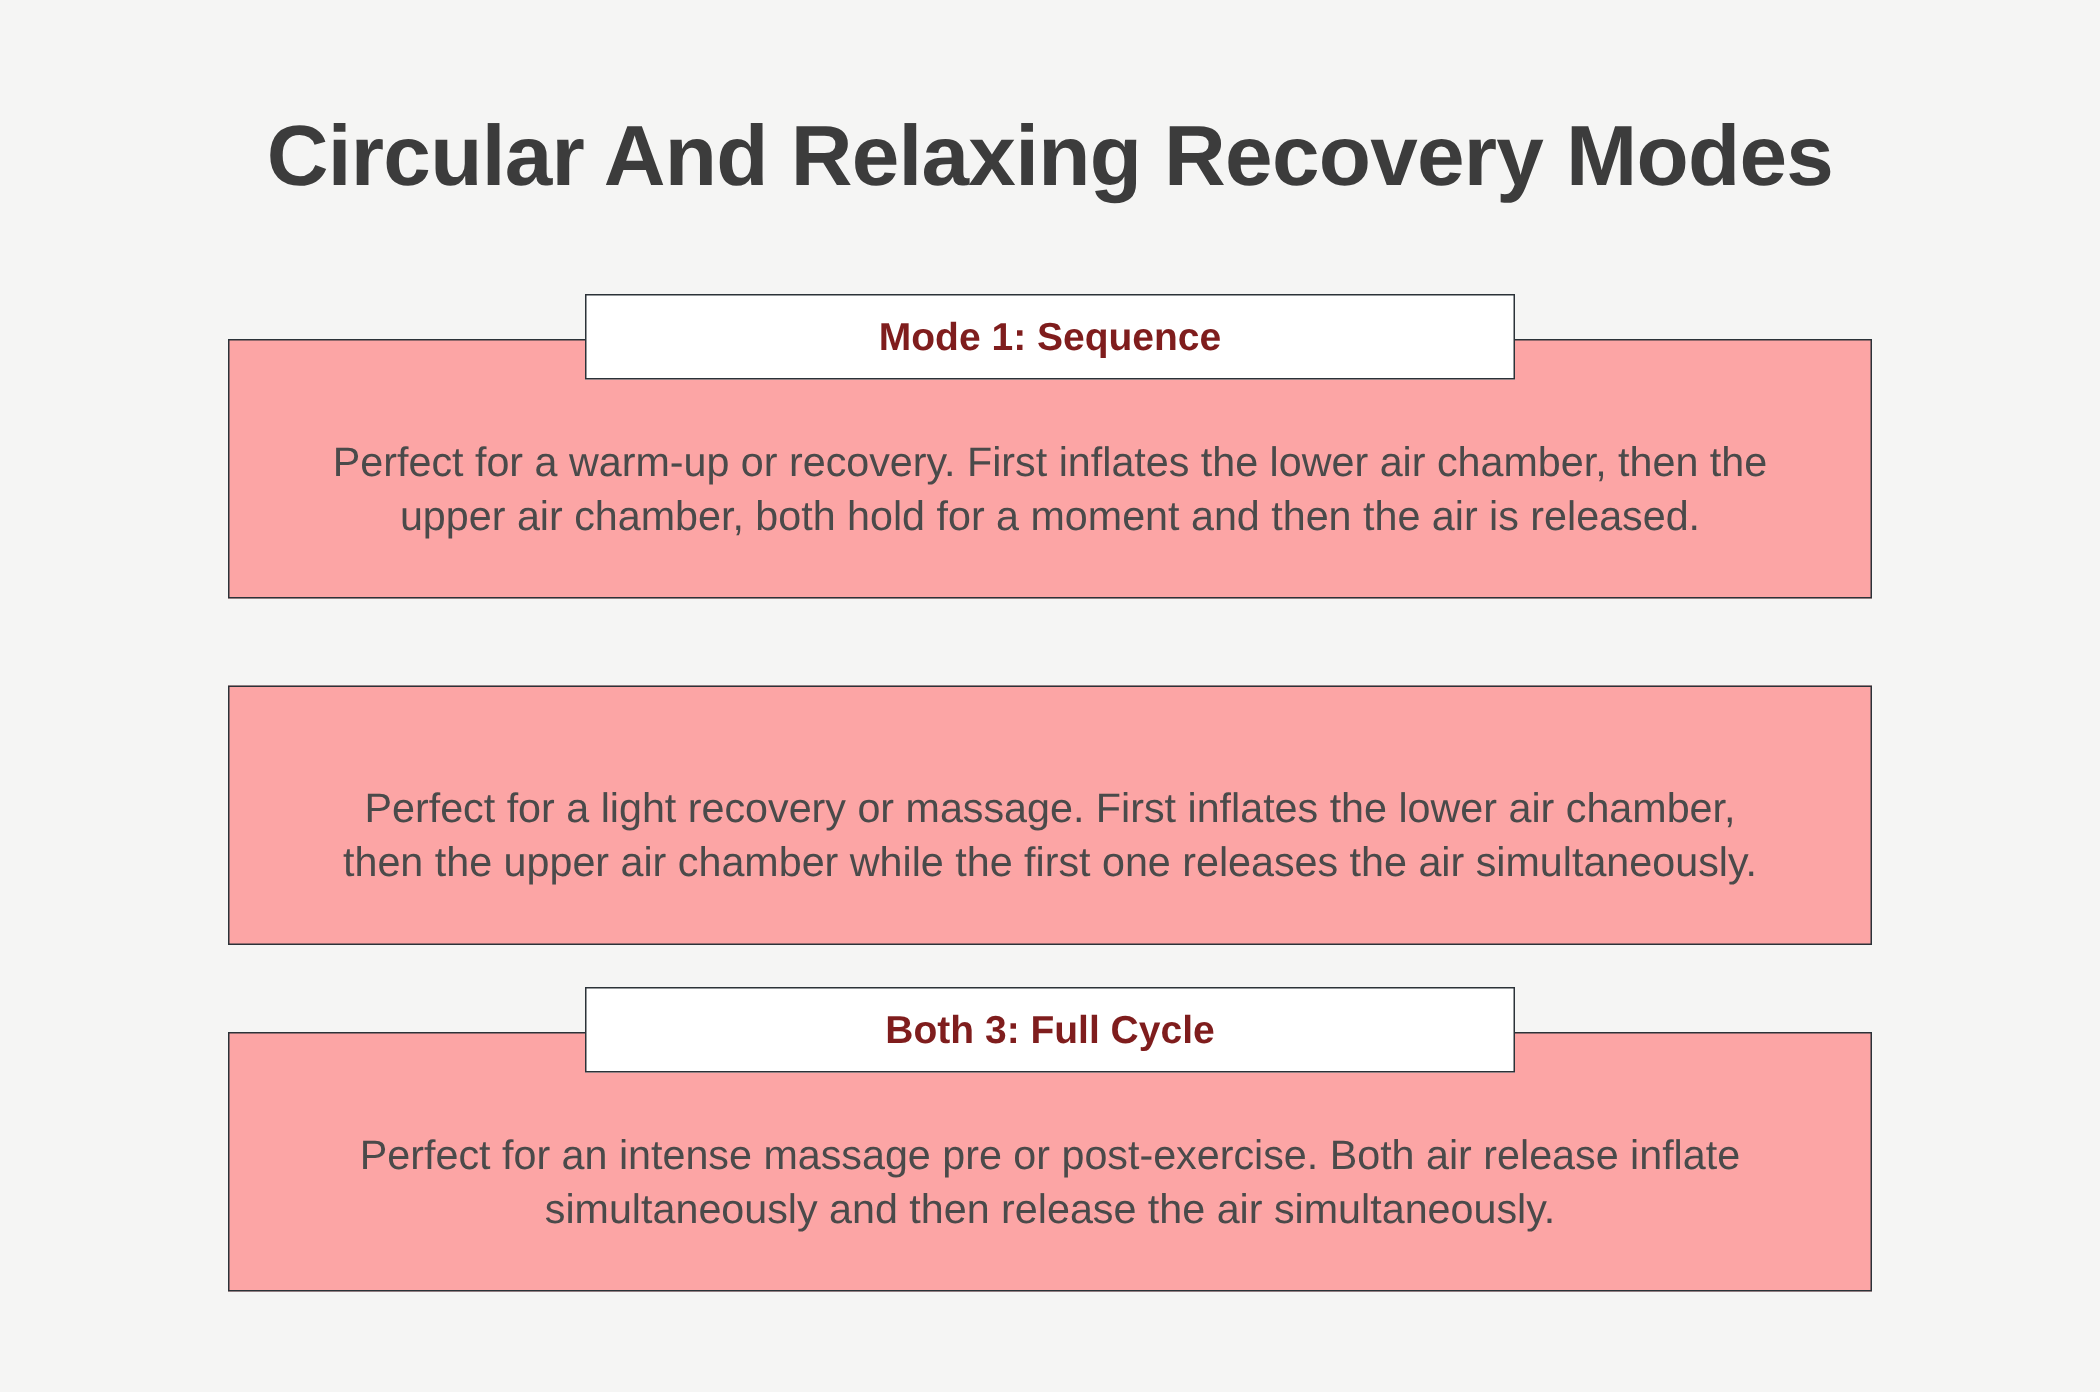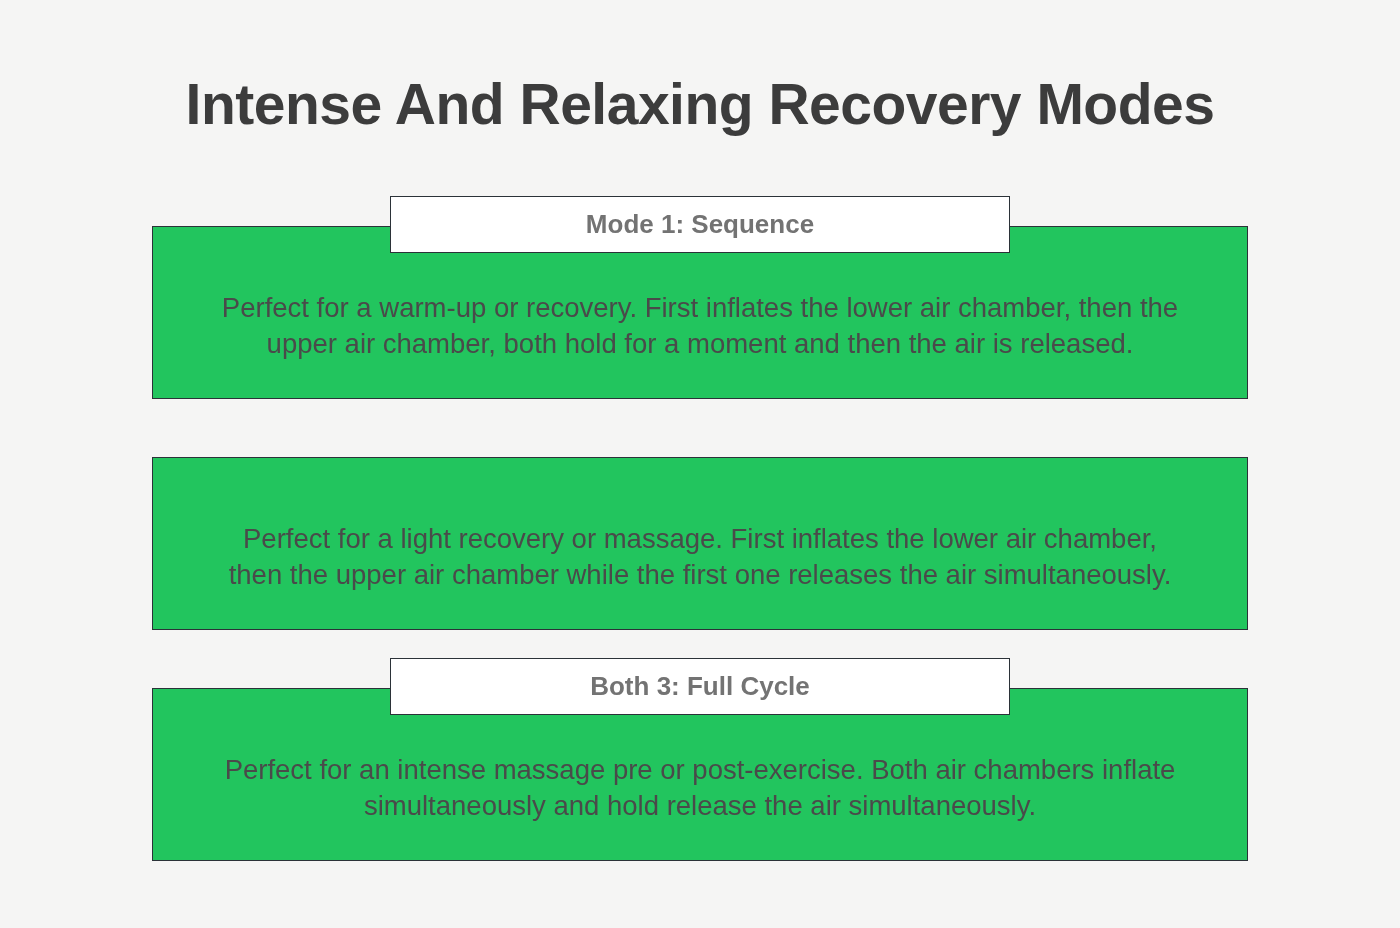--- a/index.html
+++ b/index.html
@@ -55,21 +55,21 @@
 
   .mode-card:last-child { margin-bottom: 0; }
 
   
   .card-body {
     position: absolute;
     left: 152px;
     top: 30px;
     width: 1096px;
     height: 173px;
-    background: #22c55e;
+    background: #fca5a5;
     border: 1px solid #2b3238;
     display: flex;
     align-items: center;
     justify-content: center;
     z-index: 1;
   }
 
   .card-body-text {
     width: 960px;
     text-align: center;
@@ -91,52 +91,52 @@
     border: 1px solid #2b3238;
     display: flex;
     align-items: center;
     justify-content: center;
     z-index: 2;
   }
 
   .card-header-text {
     font-size: 26px;
     font-weight: 700;
-    color: #737373;
+    color: #7f1d1d;
     letter-spacing: 0px;
     white-space: nowrap;
   }
 </style>
 </head>
 <body>
 
 <div class="page">
 
-  <h1 class="page-title">Intense And Relaxing Recovery Modes</h1>
+  <h1 class="page-title">Circular And Relaxing Recovery Modes</h1>
 
   <div class="cards">
 
     <div class="mode-card">
       <div class="card-body">
         <p class="card-body-text">Perfect for a warm-up or recovery. First inflates the lower air chamber, then the upper air chamber, both hold for a moment and then the air is released.</p>
       </div>
       <div class="card-header">
         <span class="card-header-text">Mode 1: Sequence</span>
       </div>
     </div>
 
     <div class="mode-card">
       <div class="card-body">
         <p class="card-body-text">Perfect for a light recovery or massage. First inflates the lower air chamber, then the upper air chamber while the first one releases the air simultaneously.</p>
       </div>
     </div>
 
     <div class="mode-card">
       <div class="card-body">
-        <p class="card-body-text">Perfect for an intense massage pre or post-exercise. Both air chambers inflate simultaneously and hold release the air simultaneously.</p>
+        <p class="card-body-text">Perfect for an intense massage pre or post-exercise. Both air release inflate simultaneously and then release the air simultaneously.</p>
       </div>
       <div class="card-header">
         <span class="card-header-text">Both 3: Full Cycle</span>
       </div>
     </div>
 
   </div>
 </div>
 
 </body></html>

